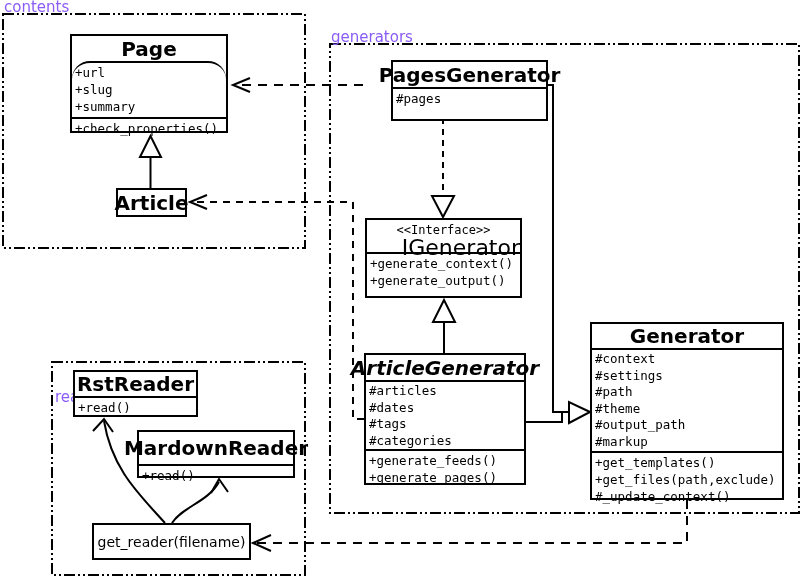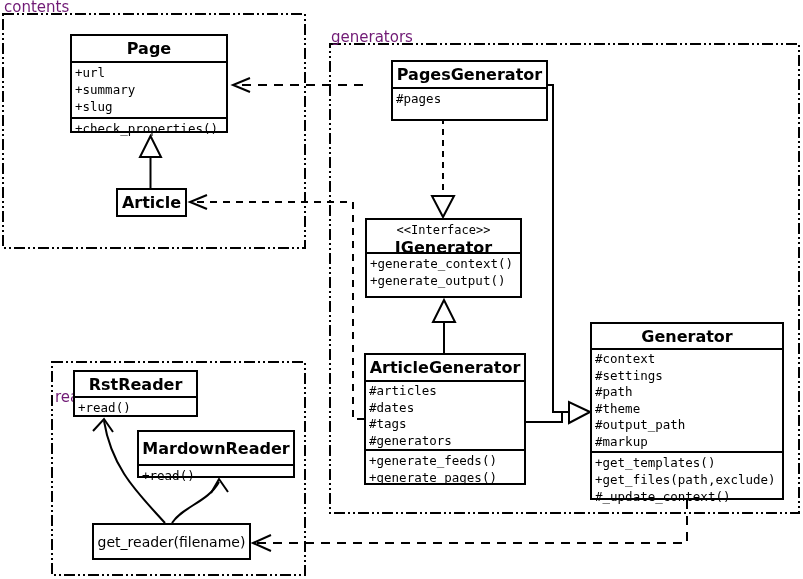--- a/index.html
+++ b/index.html
@@ -3,37 +3,37 @@
 <meta charset="utf-8">
 <style>
   html,body{margin:0;padding:0;background:#ffffff;}
   #stage{
     position:relative;width:803px;height:579px;background:#ffffff;
     font-family:"DejaVu Sans","Liberation Sans",sans-serif;color:#000;
     overflow:hidden;
   }
   #wires{position:absolute;left:0;top:0;width:803px;height:579px;}
   .pkg-label{
-    position:absolute;font-size:15px;color:#701a75;white-space:nowrap;
+    position:absolute;font-size:15px;color:#8b5cf6;white-space:nowrap;
     line-height:15px;
   }
   .cls{
     position:absolute;box-sizing:border-box;background:#ffffff;
     border:2px solid #000;
   }
   .cls-title{
     display:flex;align-items:center;justify-content:center;
-    font-weight:bold;font-size:16px;white-space:nowrap;overflow:visible;
+    font-weight:bold;font-size:20px;white-space:nowrap;overflow:visible;
   }
   .cls-stereo{
     text-align:center;font-family:"DejaVu Sans Mono","Liberation Mono",monospace;
     font-size:12px;line-height:15px;padding-top:3px;white-space:nowrap;
   }
   .cls-title2{
-    text-align:center;font-weight:bold;font-size:16px;line-height:19px;white-space:nowrap;
+    text-align:right;font-weight:normal;font-size:22px;line-height:19px;white-space:nowrap;
   }
   .compartment{
     border-top:2px solid #000;
     font-family:"DejaVu Sans Mono","Liberation Mono",monospace;
     font-size:12.5px;line-height:17px;padding:1px 3px 0 3px;
     white-space:nowrap;overflow:hidden;
   }
   .compartment.lh16{line-height:16.5px;}
   .plainbox{
     position:absolute;box-sizing:border-box;background:#ffffff;
@@ -80,24 +80,24 @@
     <path d="M172,523 C182,507 208,502 219,482"></path>
     <polyline points="211,493 219,479 228,492"></polyline>
   </svg>
 
   <div class="pkg-label" style="left:4px;top:0px;">contents</div>
   <div class="pkg-label" style="left:331px;top:30px;">generators</div>
   <div class="pkg-label" style="left:55px;top:347px;margin-top:43px;">readers</div>
 
   <div class="cls" style="left:70px;top:34px;width:158px;height:99px;">
     <div class="cls-title" style="height:25px;">Page</div>
-    <div class="compartment" style="height:53px;">
+    <div class="compartment" style="height:53px;border-radius:18px;">
       <div>+url</div>
+      <div>+slug</div>
       <div>+summary</div>
-      <div>+slug</div>
     </div>
     <div class="compartment" style="height:19px;">
       <div>+check_properties()</div>
     </div>
   </div>
 
   <div class="cls" style="left:116px;top:188px;width:71px;height:29px;">
     <div class="cls-title" style="height:25px;">Article</div>
   </div>
 
@@ -113,26 +113,26 @@
       <div class="cls-stereo">&lt;&lt;Interface&gt;&gt;</div>
       <div class="cls-title2">IGenerator</div>
     </div>
     <div class="compartment" style="height:36px;">
       <div>+generate_context()</div>
       <div>+generate_output()</div>
     </div>
   </div>
 
   <div class="cls" style="left:364px;top:353px;width:162px;height:132px;">
-    <div class="cls-title" style="height:25px;">ArticleGenerator</div>
+    <div class="cls-title" style="height:25px;font-style:italic;">ArticleGenerator</div>
     <div class="compartment lh16" style="height:66px;">
       <div>#articles</div>
       <div>#dates</div>
       <div>#tags</div>
-      <div>#generators</div>
+      <div>#categories</div>
     </div>
     <div class="compartment" style="height:35px;">
       <div>+generate_feeds()</div>
       <div>+generate_pages()</div>
     </div>
   </div>
 
   <div class="cls" style="left:590px;top:322px;width:194px;height:178px;">
     <div class="cls-title" style="height:24px;border-radius:10px;">Generator</div>
     <div class="compartment lh16" style="height:100px;">

